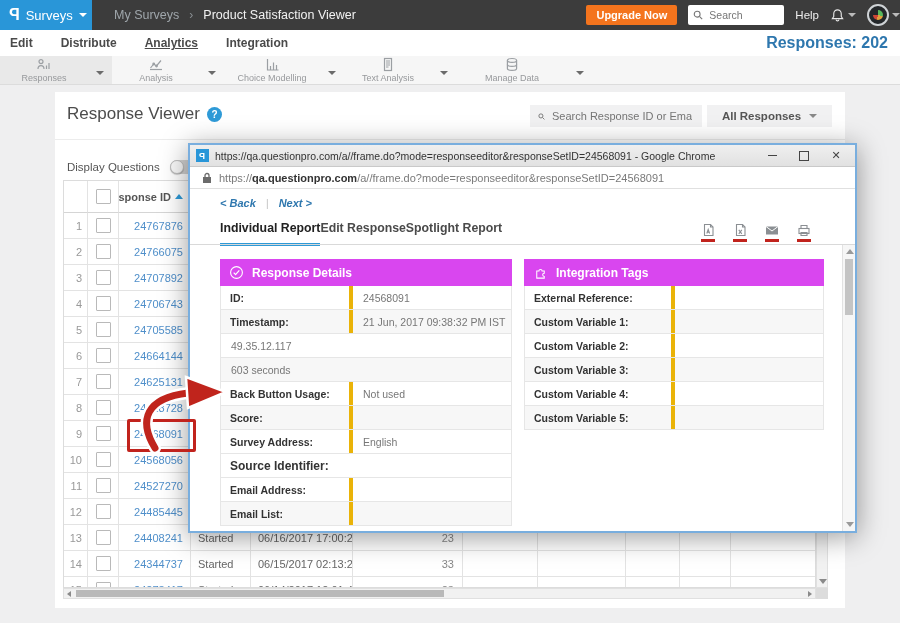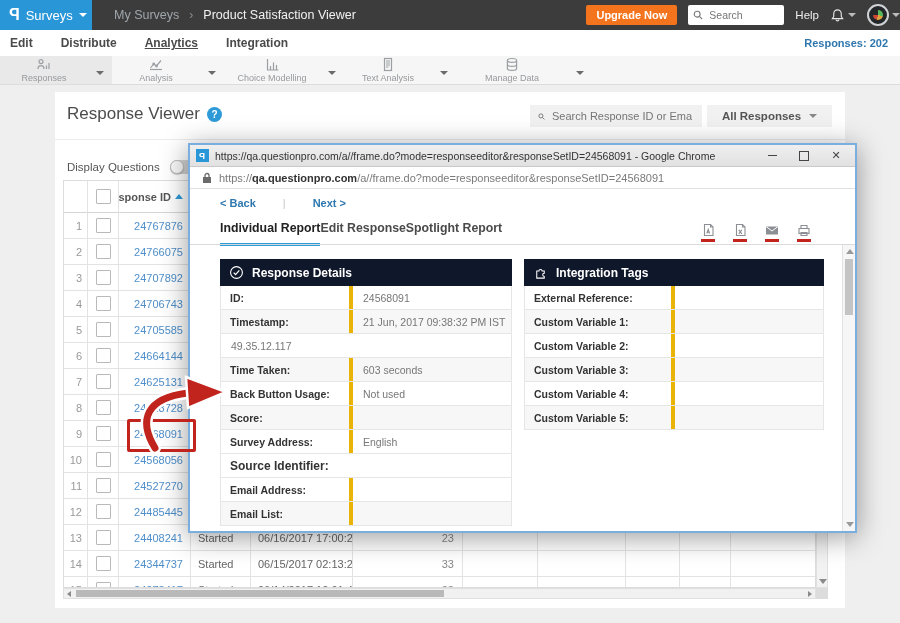--- a/index.html
+++ b/index.html
@@ -20,21 +20,21 @@
   .topsearch{background:#fff;border-radius:2px;height:20px;width:86px;display:flex;align-items:center;padding:0 5px;gap:4px;}
   .topsearch input{border:none;outline:none;width:62px;font-size:10.5px;color:#555;font-family:"Liberation Sans",sans-serif;background:transparent;}
   .helptext{color:#eee;font-size:11.5px;}
   .bellwrap{display:flex;align-items:center;gap:3px;color:#ddd;}
   .avatar{width:18px;height:18px;border-radius:50%;background:#23272a;border:2px solid #cfd3d6;position:relative;overflow:hidden;}
   .avatar::after{content:"";position:absolute;left:4px;top:4px;width:10px;height:10px;border-radius:50%;background:conic-gradient(#58b85c 0 30%, #e0a23c 30% 55%, #cc4636 55% 75%, #23272a 75% 100%);}
   
   .navrow{left:0;top:30px;width:900px;height:26px;background:#fff;display:flex;align-items:center;gap:28px;padding-left:10px;box-sizing:border-box;font-size:12px;color:#4a4a4a;font-weight:bold;}
   .navitem{cursor:pointer;}
   .navitem.active{text-decoration:underline;}
-  .respbadge{margin-left:auto;padding-right:12px;color:#2e77ae;font-size:11px;font-weight:bold;}
+  .respbadge{margin-left:auto;padding-right:12px;color:#2e77ae;font-size:16px;font-weight:bold;}
   
   .toolbar{left:0;top:56px;width:900px;height:29px;background:#f6f6f6;border-bottom:1px solid #dcdcdc;display:flex;box-sizing:border-box;}
   .tgroup{display:flex;align-items:center;height:28px;}
   .tgroup .ginner{flex:1;display:flex;flex-direction:column;align-items:center;justify-content:center;gap:1px;}
   .tgroup .glabel{font-size:9px;color:#97999c;}
   .tgroup .gcaret{color:#6b6b6b;padding:0 8px;}
   .tgroup.selected{background:#e9e9e9;}
   .ticon{stroke:#9b9fa3;fill:none;stroke-width:1.2;}
   
   .card{left:55px;top:92px;width:790px;height:516px;background:#fff;z-index:1;}
@@ -79,35 +79,35 @@
   .favicon span{transform:scaleX(-1);}
   .ptitle{font-size:10.5px;color:#333;flex:1;white-space:nowrap;overflow:hidden;text-overflow:ellipsis;}
   .winbtn{width:26px;height:18px;display:flex;align-items:center;justify-content:center;color:#444;cursor:pointer;flex:none;}
   .minbar{width:9px;height:1.5px;background:#444;}
   .maxbox{width:8px;height:8px;border:1.2px solid #444;}
   .closex{font-size:11px;line-height:1;}
   .purlbar{height:22px;background:#fff;border-bottom:1px solid #e0e0e0;display:flex;align-items:center;gap:7px;padding:0 12px;box-sizing:border-box;font-size:11px;}
   .urlgray{color:#7a7a7a;}
   .urldomain{color:#333;font-weight:bold;}
   .pbody{position:relative;height:342px;background:#fff;}
-  .backnext{position:absolute;left:30px;top:8px;display:flex;align-items:flex-end;gap:27px;font-size:11px;font-weight:bold;color:#2e77ae;}
+  .backnext{position:absolute;left:30px;top:8px;display:flex;align-items:flex-end;gap:10px;font-size:11px;font-weight:bold;color:#2e77ae;font-style:italic;}
   .bnsep{color:#c5c5c5;font-weight:normal;}
   .ptabs{position:absolute;left:30px;top:32px;display:flex;font-size:12.3px;}
   .ptab{color:#4a4a4a;font-weight:bold;padding-bottom:8px;cursor:pointer;}
   .ptab.active{color:#222;border-bottom:3px solid #2e9ad7;}
   .ptabline{position:absolute;left:0;top:55px;width:100%;border-bottom:1px solid #d9d9d9;}
   .exports{position:absolute;right:44px;top:34px;display:flex;gap:18px;}
   .exp{display:flex;flex-direction:column;align-items:center;gap:2px;cursor:pointer;}
   .redbar{width:14px;height:3px;background:#c1231d;}
   .eicon{stroke:#8b8f93;fill:none;stroke-width:1.1;}
   
   .panel{position:absolute;top:70px;background:#fff;}
   .panel-left{left:30px;width:292px;}
   .panel-right{left:334px;width:300px;}
-  .phead{height:27px;background:#0f172a;color:#fff;font-size:12px;font-weight:bold;display:flex;align-items:center;gap:8px;padding-left:9px;}
+  .phead{height:27px;background:#d946ef;color:#fff;font-size:12px;font-weight:bold;display:flex;align-items:center;gap:8px;padding-left:9px;}
   .prow{height:24px;display:flex;border:1px solid #e6e6e6;border-top:none;box-sizing:border-box;font-size:10.5px;}
   .prow:nth-child(odd){background:#f7f7f7;}
   .plabel{display:flex;align-items:center;padding-left:9px;font-weight:bold;color:#333;border-right:4px solid #eab308;box-sizing:border-box;}
   .panel-left .plabel{width:132px;}
   .panel-right .plabel{width:150px;}
   .pval{flex:1;display:flex;align-items:center;padding-left:10px;color:#777;}
   .psection{height:24px;display:flex;align-items:center;padding-left:9px;font-size:12px;font-weight:bold;color:#333;border:1px solid #e6e6e6;border-top:none;box-sizing:border-box;background:#fff !important;}
   
   .pscroll{position:absolute;right:0;top:56px;bottom:0;width:13px;background:#f6f6f6;border-left:1px solid #e2e2e2;box-sizing:border-box;}
   .pscroll .up{position:absolute;left:2.5px;top:4px;width:0;height:0;border-left:4px solid transparent;border-right:4px solid transparent;border-bottom:5px solid #9a9a9a;}
@@ -583,21 +583,20 @@
           <span class="pval">24568091</span>
         </div>
       <div class="prow">
           <span class="plabel">Timestamp:</span>
           <span class="pval">21 Jun, 2017 09:38:32 PM IST</span>
         </div>
       <div class="prow">
           <span class="pval">49.35.12.117</span>
         </div>
       <div class="prow">
-          <span class="plabel">Time Taken:</span>
           <span class="pval">603 seconds</span>
         </div>
       <div class="prow">
           <span class="plabel">Back Button Usage:</span>
           <span class="pval">Not used</span>
         </div>
       <div class="prow">
           <span class="plabel">Score:</span>
         </div>
       <div class="prow">

